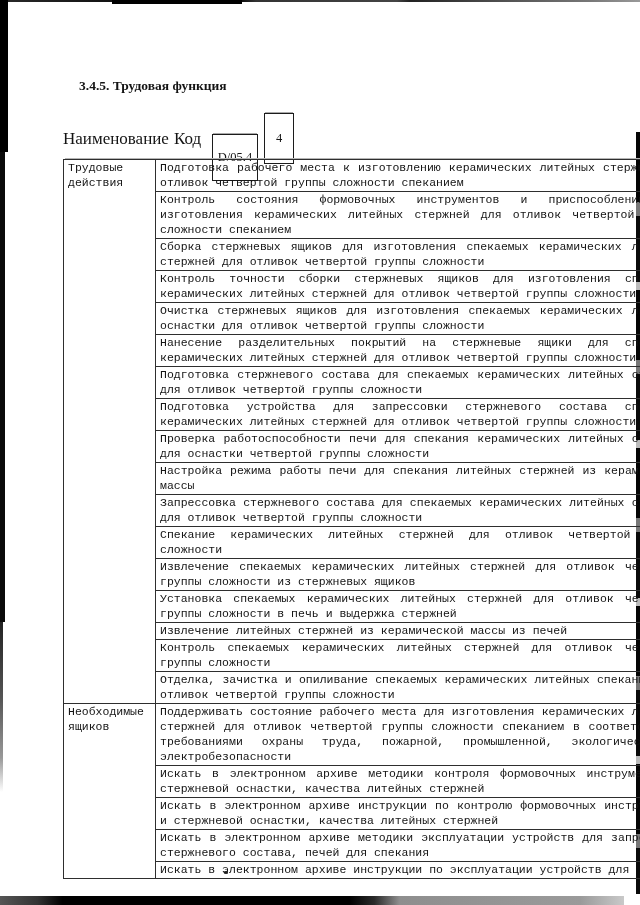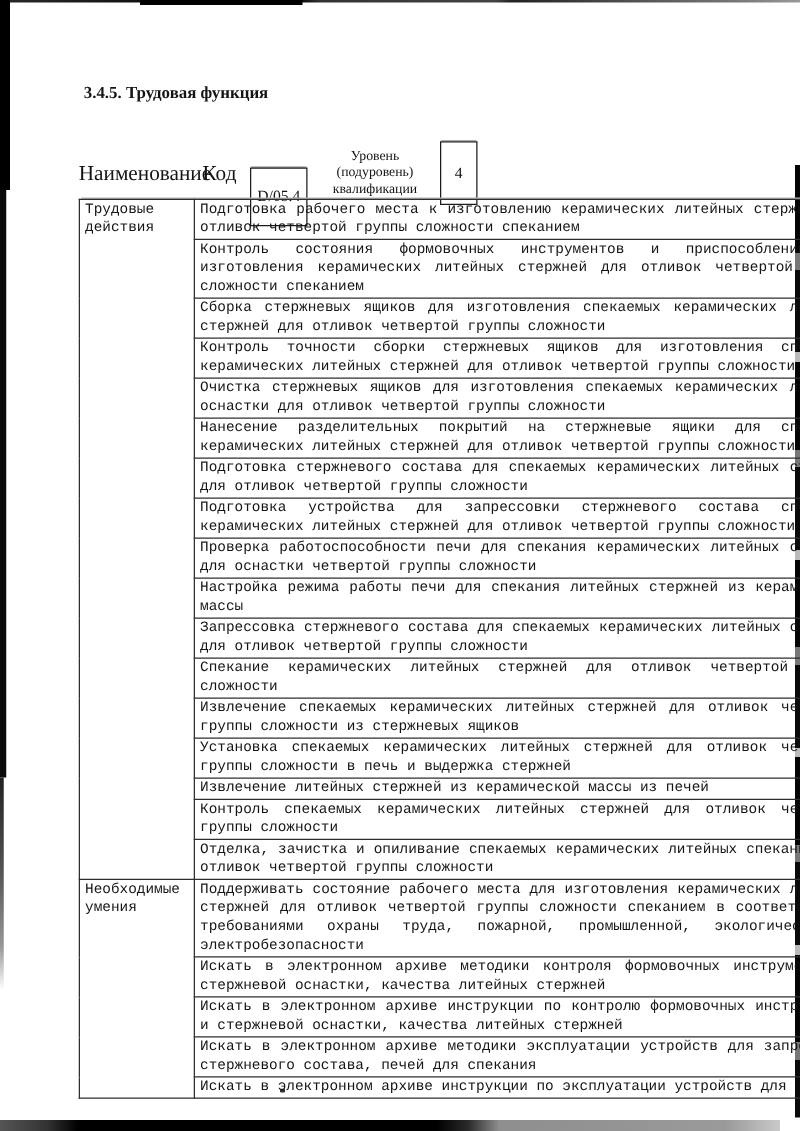--- a/index.html
+++ b/index.html
@@ -23,32 +23,32 @@
     background:linear-gradient(180deg,#222 0%,#555 45%,#999 80%,transparent 100%);}
   .scan-right-strip{position:absolute;top:132px;right:0;width:4px;height:762px;
     background:repeating-linear-gradient(180deg,#050505 0px,#050505 70px,#777 70px,#777 84px,#0a0a0a 84px,#0a0a0a 150px,#bbb 150px,#bbb 158px);}
   .scan-bottom-bar{position:absolute;left:0;top:896px;width:624px;height:9px;
     background:linear-gradient(90deg,#555 0%,#333 6%,#000 10%,#000 56%,#2a2a2a 60%,#8e8e8e 64%,#9a9a9a 93%,#c9c9c9 100%);}
   .scan-speck{position:absolute;left:224px;top:871px;width:4px;height:3px;background:#333;border-radius:1px;}
 
   
   .page-number{position:absolute;top:26px;left:0;width:628px;text-align:center;
     font-size:12px;letter-spacing:.5px;}
-  .heading{position:absolute;top:62px;left:63px;margin:4px;
+  .heading{position:absolute;top:62px;left:63px;margin:16px;
     font-size:13.5px;font-weight:bold;}
 
   
   .header-table{position:absolute;top:95px;left:63px;width:552px;
     display:flex;align-items:center;}
   .hlabel{font-size:17px;line-height:13px;}
   .name-label{width:93px;flex:0 0 93px;}
   .name-box{flex:0 0 230px;border:1.5px solid #1c1c1c;padding:3px 6px 4px 6px;
     font-size:12px;line-height:16px;min-height:44px;display:flex;align-items:center;
     box-shadow:0 -2px 0 -1px #aaa;}
-  .code-label{flex:0 0 30px;margin-left:6px;text-align:left;}
+  .code-label{flex:0 0 30px;margin-left:18px;text-align:left;}
   .code-box{flex:0 0 44px;margin-left:8px;border:1.5px solid #1c1c1c;height:45px;
     display:flex;align-items:center;justify-content:center;font-size:12.5px;
     box-shadow:0 -2px 0 -1px #aaa;margin-top:39px;}
   .level-label{flex:0 0 92px;margin-left:8px;text-align:center;font-size:11px;line-height:13px;}
   .level-box{flex:0 0 28px;margin-left:6px;border:1.5px solid #1c1c1c;height:49px;
     display:flex;align-items:center;justify-content:center;font-size:12.5px;
     box-shadow:0 -2px 0 -1px #aaa;}
 
   
   .main-table{position:absolute;top:159px;left:63px;width:629px;
@@ -75,21 +75,20 @@
   <div class="scan-bottom-bar"></div>
   <div class="scan-speck"></div>
 
 
   <h1 class="heading">3.4.5. Трудовая функция</h1>
 
   <div class="header-table">
     <span class="hlabel name-label">Наименование</span>
     <span class="hlabel code-label">Код</span>
     <div class="code-box">D/05.4</div>
-    <span class="hlabel level-label">Уровень (подуровень) квалификации</span>
     <div class="level-box">4</div>
   </div>
 
   <table class="main-table">
     <colgroup>
         <col class="c1">
         <col class="c2">
       </colgroup>
     <tbody id="main-tbody">
         <tr>
@@ -138,21 +137,21 @@
         <tr>
           <td class="act-cell">Извлечение литейных стержней из керамической массы из печей</td>
         </tr>
         <tr>
           <td class="act-cell">Контроль спекаемых керамических литейных стержней для отливок четвертой группы сложности</td>
         </tr>
         <tr>
           <td class="act-cell">Отделка, зачистка и опиливание спекаемых керамических литейных спеканием для отливок четвертой группы сложности</td>
         </tr>
         <tr>
-          <td class="label-cell" rowspan="5">Необходимые умения</td>
+          <td class="label-cell" rowspan="5">Необходимые ящиков</td>
           <td class="act-cell">Поддерживать состояние рабочего места для изготовления керамических литейных стержней для отливок четвертой группы сложности спеканием в соответствии с требованиями охраны труда, пожарной, промышленной, экологической и электробезопасности</td>
         </tr>
         <tr>
           <td class="act-cell">Искать в электронном архиве методики контроля формовочных инструментов и стержневой оснастки, качества литейных стержней</td>
         </tr>
         <tr>
           <td class="act-cell">Искать в электронном архиве инструкции по контролю формовочных инструментов и стержневой оснастки, качества литейных стержней</td>
         </tr>
         <tr>
           <td class="act-cell">Искать в электронном архиве методики эксплуатации устройств для запрессовки стержневого состава, печей для спекания</td>

